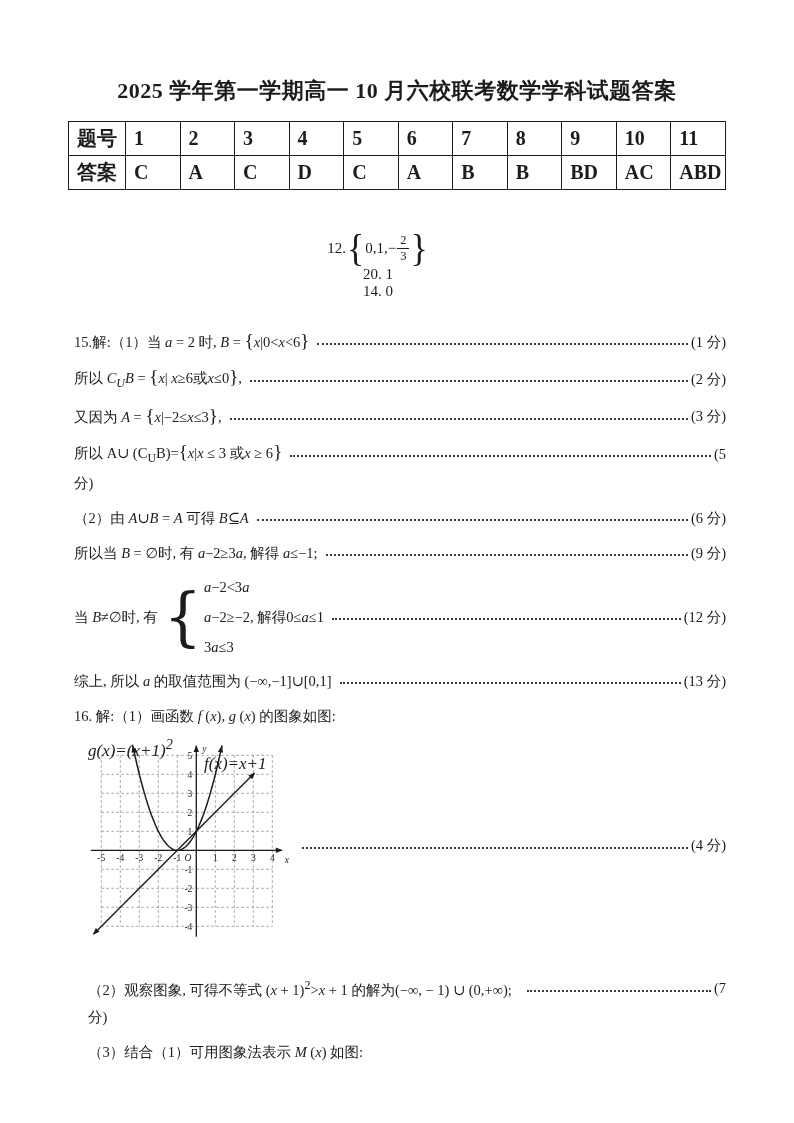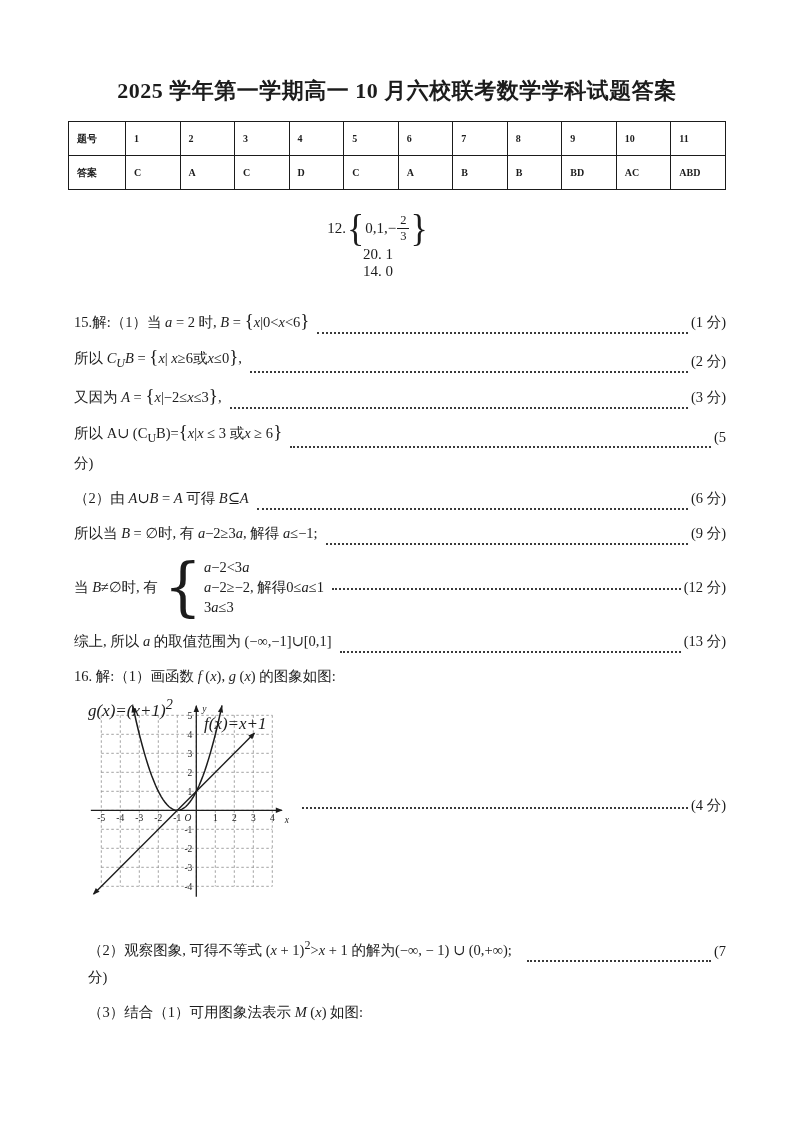--- a/index.html
+++ b/index.html
@@ -2,41 +2,41 @@
 <html><head>
 <meta charset="utf-8">
 <style>
   * { margin: 0; padding: 0; box-sizing: border-box; }
   html, body { background: #ffffff; }
   body { width: 794px; font-family: "Liberation Serif", "DejaVu Serif", serif; color: #1c1c1c; }
   .sheet { width: 794px; min-height: 1123px; background: #fff; padding: 76px 68px 40px 68px; }
 
   .title { font-size: 22px; font-weight: bold; text-align: center; letter-spacing: .5px; margin-bottom: 15px; }
 
-  table.ans-table { width: 100%; border-collapse: collapse; table-layout: fixed; margin-bottom: 20px; font-weight: bold; font-size: 10px; }
+  table.ans-table { width: 100%; border-collapse: collapse; table-layout: fixed; margin-bottom: 40px; font-weight: bold; font-size: 20px; }
   table.ans-table td { border: 1.6px solid #1b1b1b; height: 34px; padding-left: 8px; vertical-align: middle; }
   table.ans-table td.lab { width: 57px; }
 
   .q12row { display: flex; align-items: center; margin: 0 0 32px 8px; font-size: 15px; flex-direction: column; }
   .qitem { margin-right: 46px; display: inline-flex; align-items: center; }
   .bigbrace { font-size: 36px; font-weight: 400; line-height: 1; padding: 0 1px; display: inline-block; transform: scaleY(1.05); }
   .frac { display: inline-flex; flex-direction: column; align-items: center; font-size: 12.5px; line-height: 1.15; margin-left: 1px; }
   .frac .num { border-bottom: 1.2px solid #1c1c1c; padding: 0 3px; }
 
   .sol { font-size: 14.5px; padding-left: 6px; }
   .sol16b { padding-left: 14px; }
-  .dotline { display: flex; align-items: flex-end; margin-bottom: 16px; white-space: nowrap; }
+  .dotline { display: flex; align-items: center; margin-bottom: 16px; white-space: nowrap; }
   .ltext .b { font-size: 1.3em; line-height: 1; }
   .dots { flex: 1; border-bottom: 2px dotted #3a3a3a; margin: 0 3px 0 8px; height: 0; position: relative; top: 2px; }
   .score { white-space: nowrap; }
   .tailline { margin: -8px 0 16px 0; }
   .plainline { margin-bottom: 16px; }
   .sysline { display: flex; align-items: center; margin-bottom: 16px; white-space: nowrap; }
   .brace3 { font-size: 60px; font-weight: 300; line-height: .85; margin-left: 6px; transform: scaleY(1.05); font-family: "DejaVu Serif", serif; }
-  .cases { display: flex; flex-direction: column; gap: 3px; margin-left: 2px; }
+  .cases { display: flex; flex-direction: column; gap: 13px; margin-left: 2px; }
 
   .graph-row { display: flex; align-items: center; margin: 4px 0 28px 0; }
   .graph-wrap { position: relative; width: 206px; height: 208px; margin-left: 14px; flex: 0 0 auto; }
   .graph-wrap svg { display: block; }
   .curve-label { position: absolute; font-size: 17px; font-style: italic; white-space: nowrap; }
   .g-label { left: 0px; top: -6px; }
   .f-label { left: 116px; top: 12px; }
   svg text { font-family: "Liberation Serif", serif; font-size: 9.5px; fill: #1c1c1c; }
 </style>
 </head>

